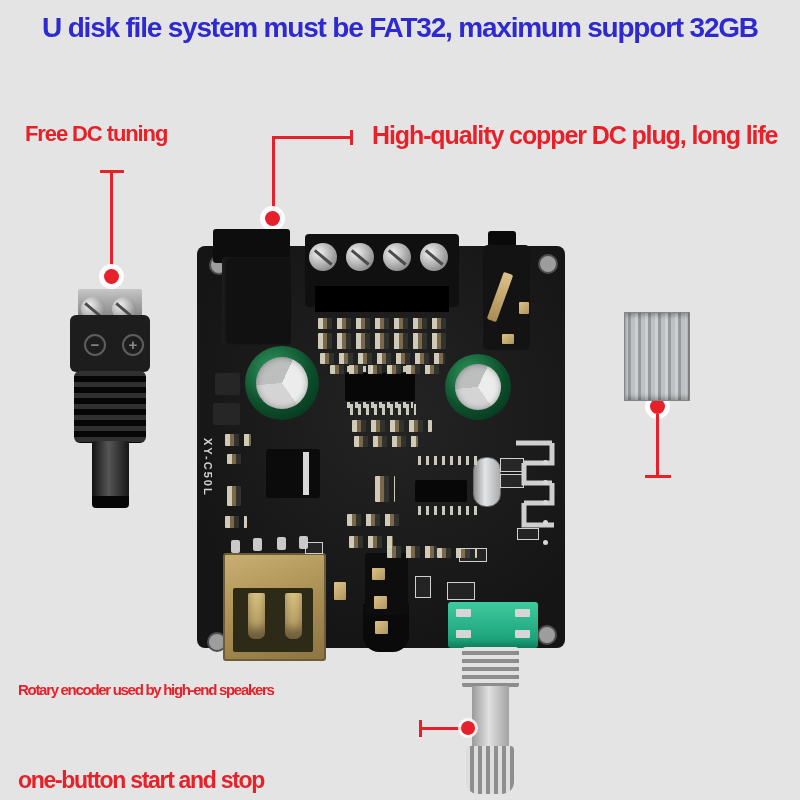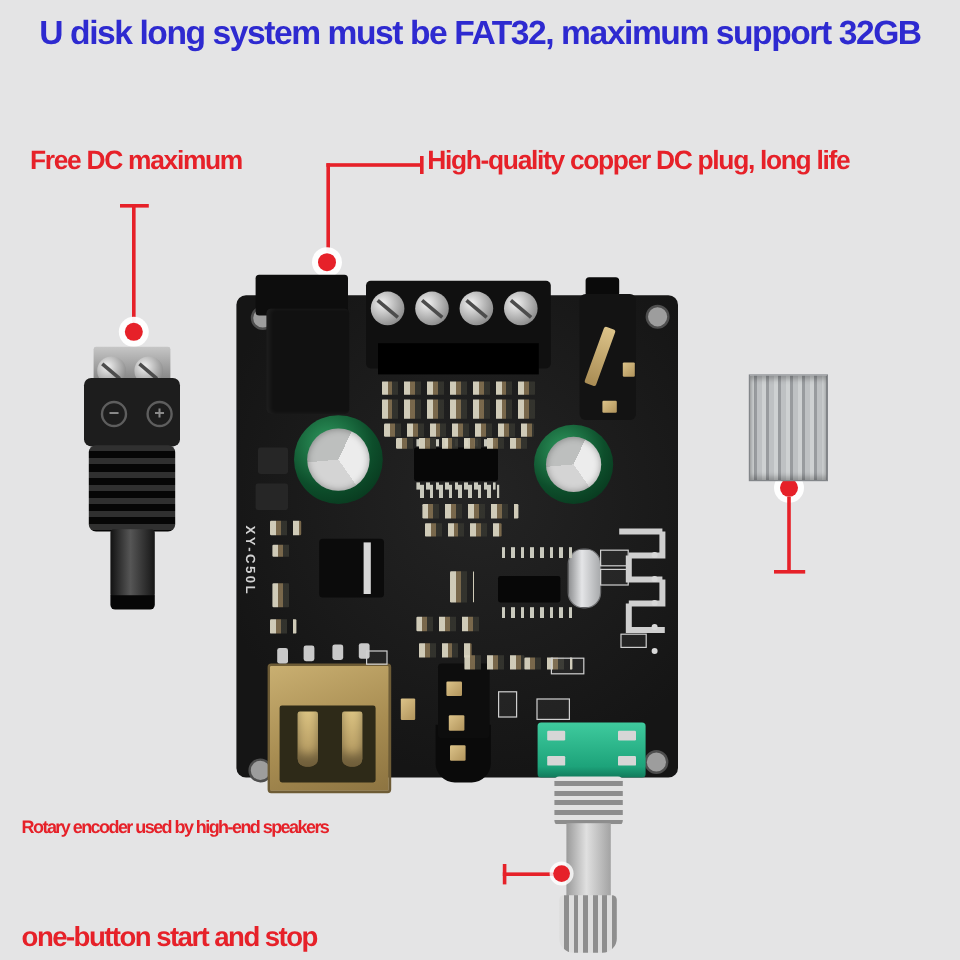--- a/index.html
+++ b/index.html
@@ -4,21 +4,21 @@
 <style>
   html,body{margin:0;padding:0;}
   body{font-family:"Liberation Sans","DejaVu Sans",sans-serif;}
   .scene{position:relative;width:800px;height:800px;background:var(--bg,#e4e4e5);overflow:hidden;}
 
   
   .title{position:absolute;top:12px;left:0;width:800px;text-align:center;
          font-size:28px;font-weight:700;letter-spacing:-1.2px;color:var(--blue,#2e2ad0);}
   .rlabel{position:absolute;font-weight:700;color:var(--red,#e62129);white-space:nowrap;}
   .lbl-dc-adapter{left:25px;top:121px;font-size:22px;letter-spacing:-1.1px;}
-  .lbl-dc-plug{left:356px;top:121px;font-size:22px;letter-spacing:-1.1px;}
+  .lbl-dc-plug{left:372px;top:121px;font-size:25px;letter-spacing:-1.1px;}
   .lbl-heat-sink{left:605px;top:486px;font-size:23px;letter-spacing:-1px;}
   .lbl-rotary{left:18px;top:681px;font-size:15px;letter-spacing:-1.3px;}
   .lbl-tuning1{left:18px;top:734px;font-size:23px;letter-spacing:-1.3px;}
   .lbl-tuning2{left:18px;top:767px;font-size:23px;letter-spacing:-1.3px;}
 
   
   .rline{position:absolute;background:var(--red,#e62129);}
   .rdot{position:absolute;width:15px;height:15px;border-radius:50%;background:var(--red,#e62129);
         box-shadow:0 0 0 5px rgba(255,255,255,.95);}
   .rdot.small{width:14px;height:14px;box-shadow:0 0 0 3px rgba(255,255,255,.8);}
@@ -95,23 +95,23 @@
   .c-silk{position:absolute;border:1px solid #cfcfcf;background:rgba(255,255,255,.05);}
   .c-gold{position:absolute;background:linear-gradient(135deg,#dcc389,#b1945c);border-radius:1px;}
   .c-dot{position:absolute;background:#d8d8d8;border-radius:50%;}
   .c-dark{position:absolute;background:#262626;border-radius:2px;}
 </style>
 </head>
 <body>
 
 <div class="scene">
 
-  <div class="title">U disk long system must be FAT32, maximum support 32GB</div>
-
-  <div class="rlabel lbl-dc-adapter">Free DC maximum</div>
+  <div class="title">U disk file system must be FAT32, maximum support 32GB</div>
+
+  <div class="rlabel lbl-dc-adapter">Free DC tuning</div>
   <div class="rlabel lbl-dc-plug">High-quality copper DC plug, long life</div>
   <div class="rlabel lbl-rotary">Rotary encoder used by high-end speakers</div>
   <div class="rlabel lbl-tuning2">one-button start and stop</div>
 
   <div class="rline" style="left:100px;top:170px;width:24px;height:3px;"></div>
   <div class="rline" style="left:110px;top:170px;width:3px;height:100px;"></div>
   <div class="rdot" style="left:104px;top:269px;"></div>
 
   <div class="rline" style="left:272px;top:136px;width:80px;height:3px;"></div>
   <div class="rline" style="left:350px;top:130px;width:3px;height:15px;"></div>

